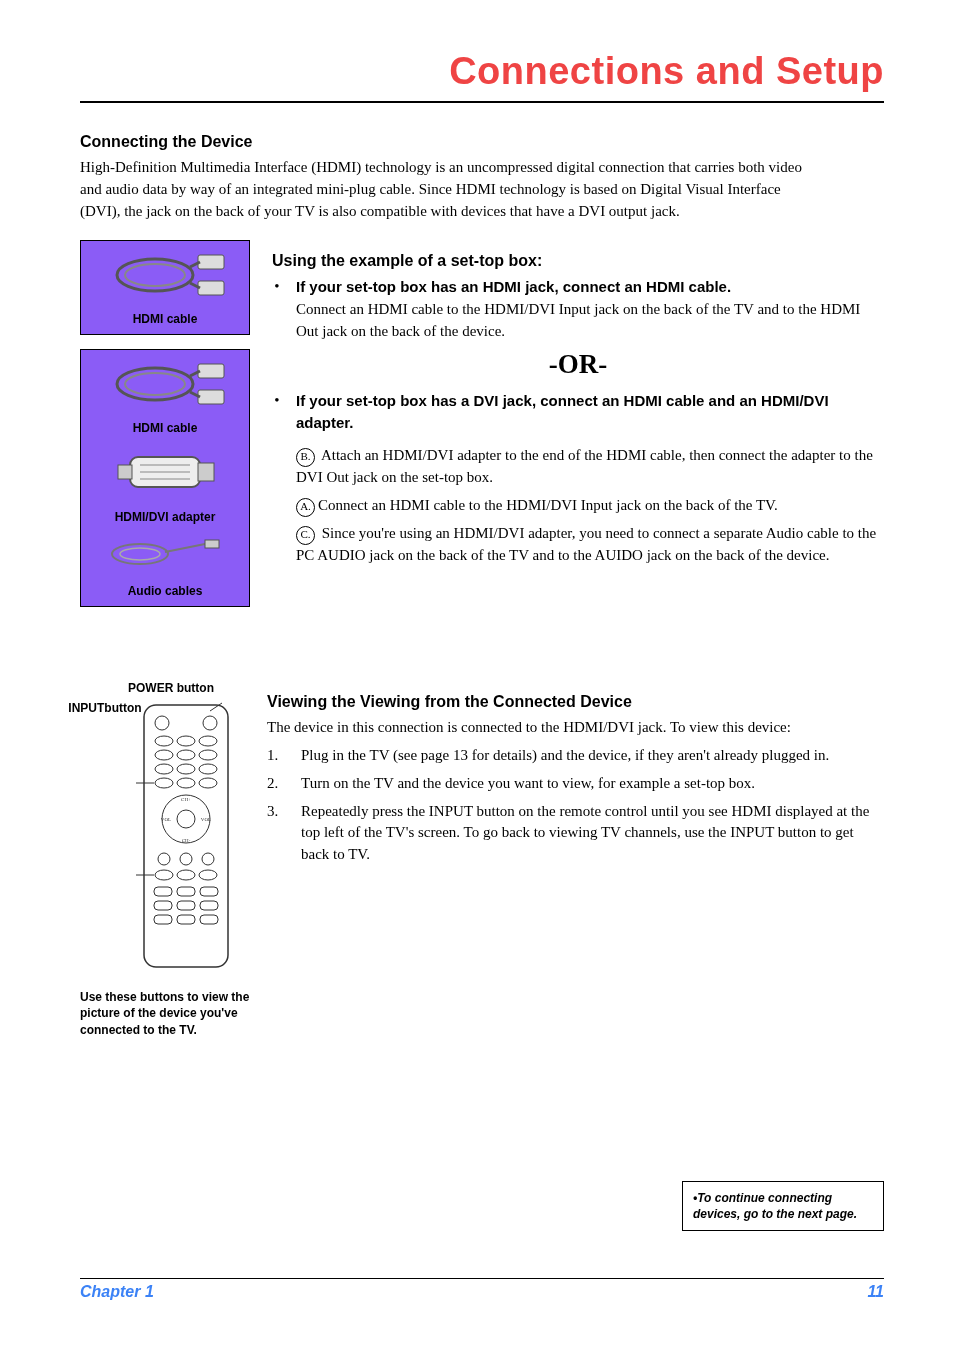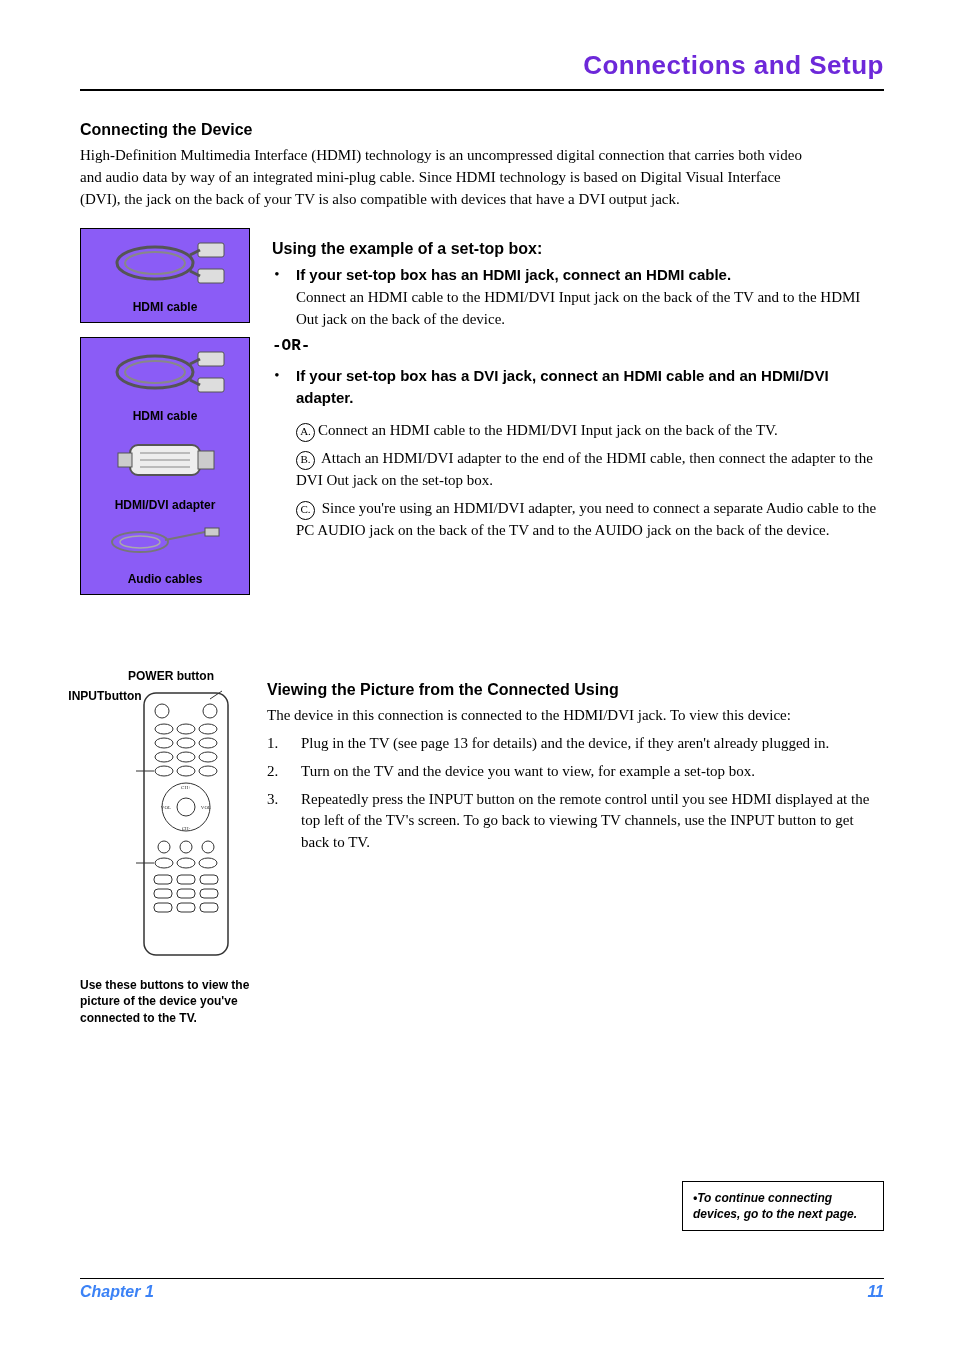--- a/index.html
+++ b/index.html
@@ -13,22 +13,22 @@
   .page {
     width: 954px;
     height: 1351px;
     box-sizing: border-box;
     padding: 50px 70px 60px 80px;
     position: relative;
   }
   .header-title {
     font-family: Arial, Helvetica, sans-serif;
     font-weight: 900;
-    font-size: 26px;
-    color: #6d28d9;
+    font-size: 38px;
+    color: #ef4444;
     text-align: right;
     letter-spacing: 0.5px;
     margin-bottom: 8px;
   }
   .header-rule {
     border: none;
     border-top: 2px solid #000;
     margin: 0 0 30px 0;
   }
   .section-heading {
@@ -95,24 +95,24 @@
   .bullet-body {
     flex: 1 1 auto;
     font-size: 15px;
     line-height: 1.45;
   }
   .bold-sans {
     font-family: Arial, Helvetica, sans-serif;
     font-weight: 700;
   }
   .or-sep {
-    font-family: Liberation Mono, monospace;
+    font-family: Liberation Serif, serif;
     font-weight: 900;
-    font-size: 16px;
-    text-align: left;
+    font-size: 27px;
+    text-align: center;
     margin: 6px 0 10px 0;
   }
   .circ-label {
     display: inline-block;
     border: 1px solid #000;
     border-radius: 50%;
     width: 17px;
     height: 17px;
     line-height: 15px;
     font-size: 11px;
@@ -295,24 +295,24 @@
       </div>
 
       <div class="or-sep">-OR-</div>
 
       <div class="bullet-row">
         <div class="bullet-dot">•</div>
         <div class="bullet-body">
           <span class="bold-sans">If your set-top box has a DVI jack, connect an HDMI cable and an HDMI/DVI adapter.</span>
           <div style="height:10px"></div>
           <div class="sub-step">
-            <span class="circ-label">A.</span><span>Connect an HDMI cable to the HDMI/DVI Input jack on the back of the TV.</span>
+            <span class="circ-label">B.</span><span> Attach an HDMI/DVI adapter to the end of the HDMI cable, then connect the adapter to the DVI Out jack on the set-top box.</span>
           </div>
           <div class="sub-step">
-            <span class="circ-label">B.</span><span> Attach an HDMI/DVI adapter to the end of the HDMI cable, then connect the adapter to the DVI Out jack on the set-top box.</span>
+            <span class="circ-label">A.</span><span>Connect an HDMI cable to the HDMI/DVI Input jack on the back of the TV.</span>
           </div>
           <div class="sub-step">
             <span class="circ-label">C.</span><span> Since you're using an HDMI/DVI adapter, you need to connect a separate Audio cable to the PC AUDIO jack on the back of the TV and to the AUIDO jack on the back of the device.</span>
           </div>
         </div>
       </div>
     </div>
   </div>
 
   <div class="viewing-two-col">
@@ -376,21 +376,21 @@
             <rect x="18" y="214" width="18" height="9" rx="4"></rect>
               <rect x="41" y="214" width="18" height="9" rx="4"></rect>
               <rect x="64" y="214" width="18" height="9" rx="4"></rect>
           </g>
         </svg>
       </div>
       <div class="remote-bottom-caption">Use these buttons to view the picture of the device you've connected to the TV.</div>
     </div>
 
     <div class="main-col">
-      <div class="section-heading">Viewing the Picture from the Connected Using</div>
+      <div class="section-heading">Viewing the Viewing from the Connected Device</div>
       <div class="body-text" style="margin-bottom:6px">The device in this connection is connected to the HDMI/DVI jack. To view this device:</div>
 
       <div class="num-row">
         <div class="num-label">1.</div>
         <div class="num-body">Plug in the TV (see page 13 for details) and the device, if they aren't already plugged in.</div>
       </div>
       <div class="num-row">
         <div class="num-label">2.</div>
         <div class="num-body">Turn on the TV and the device you want to view, for example a set-top box.</div>
       </div>

